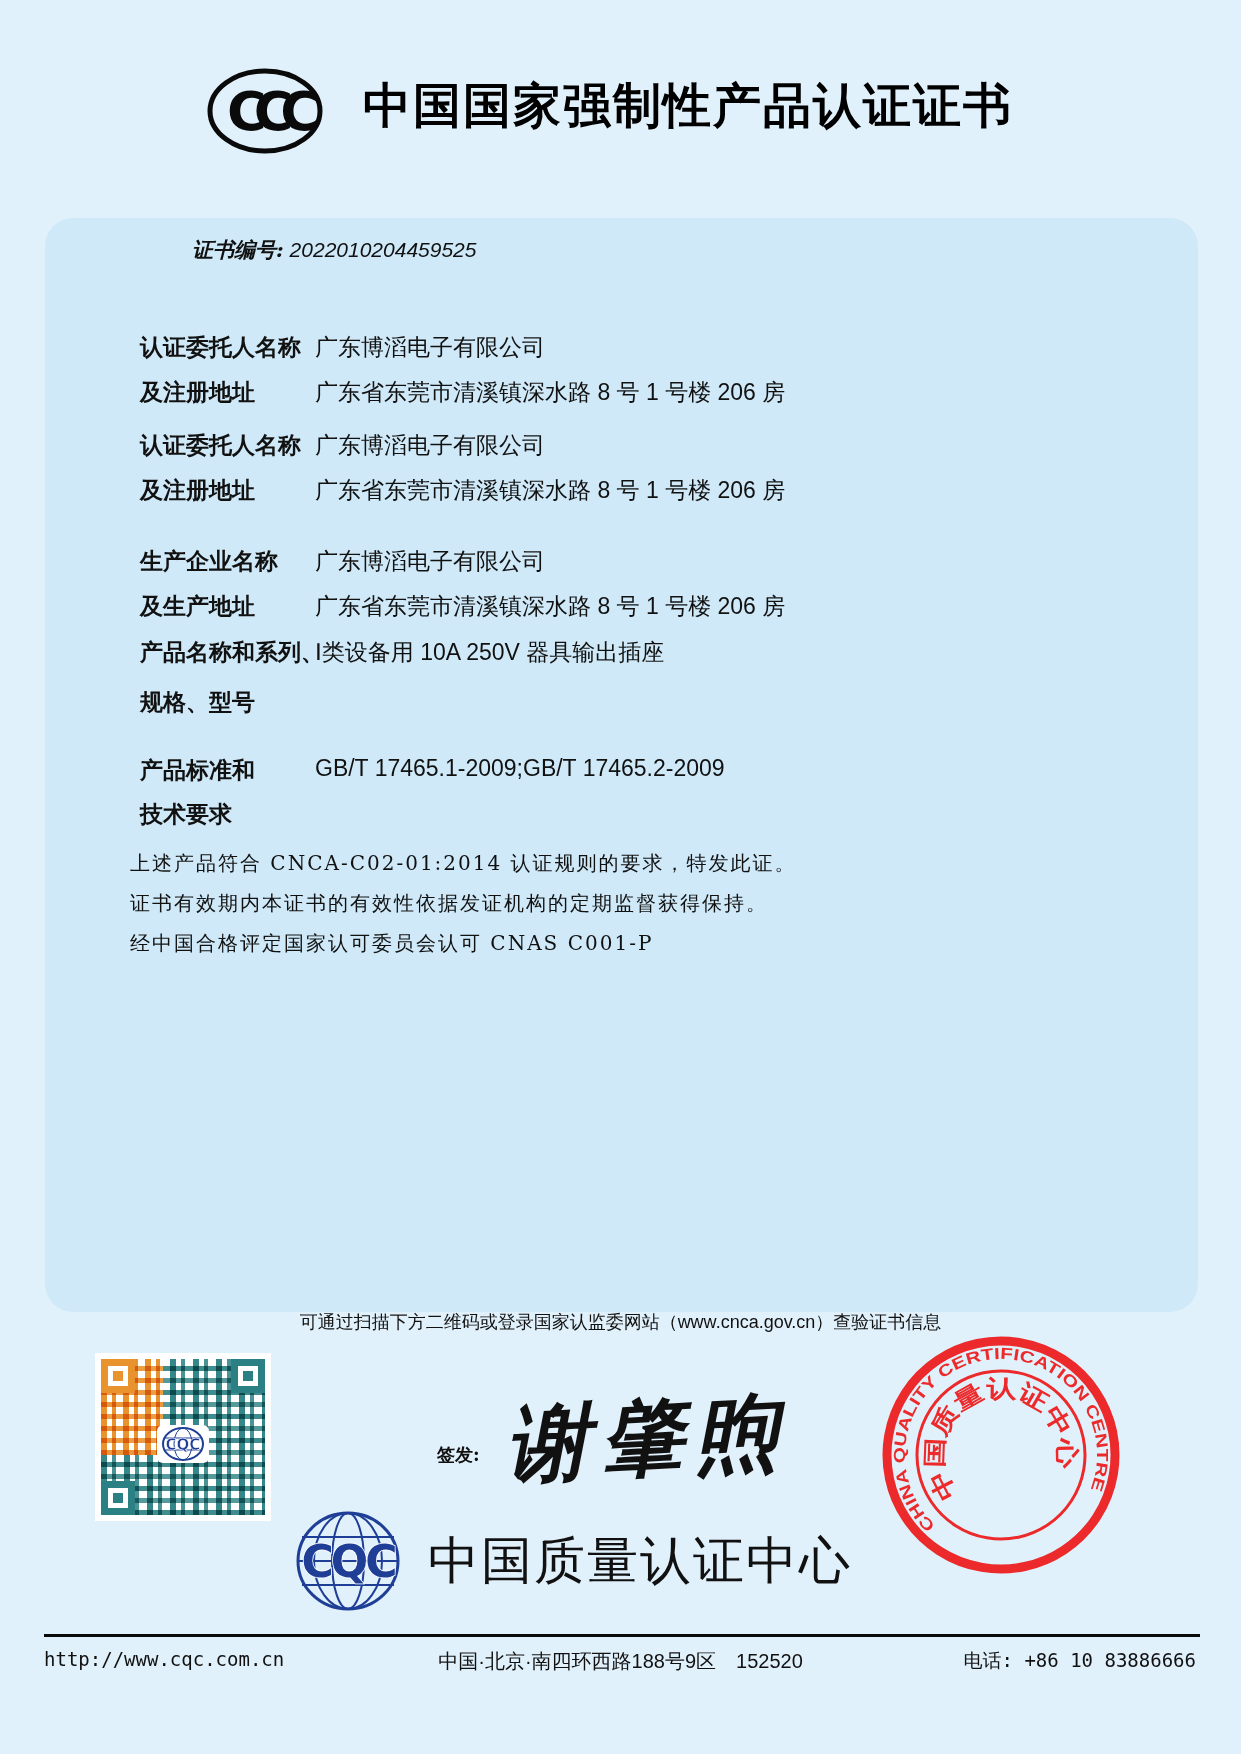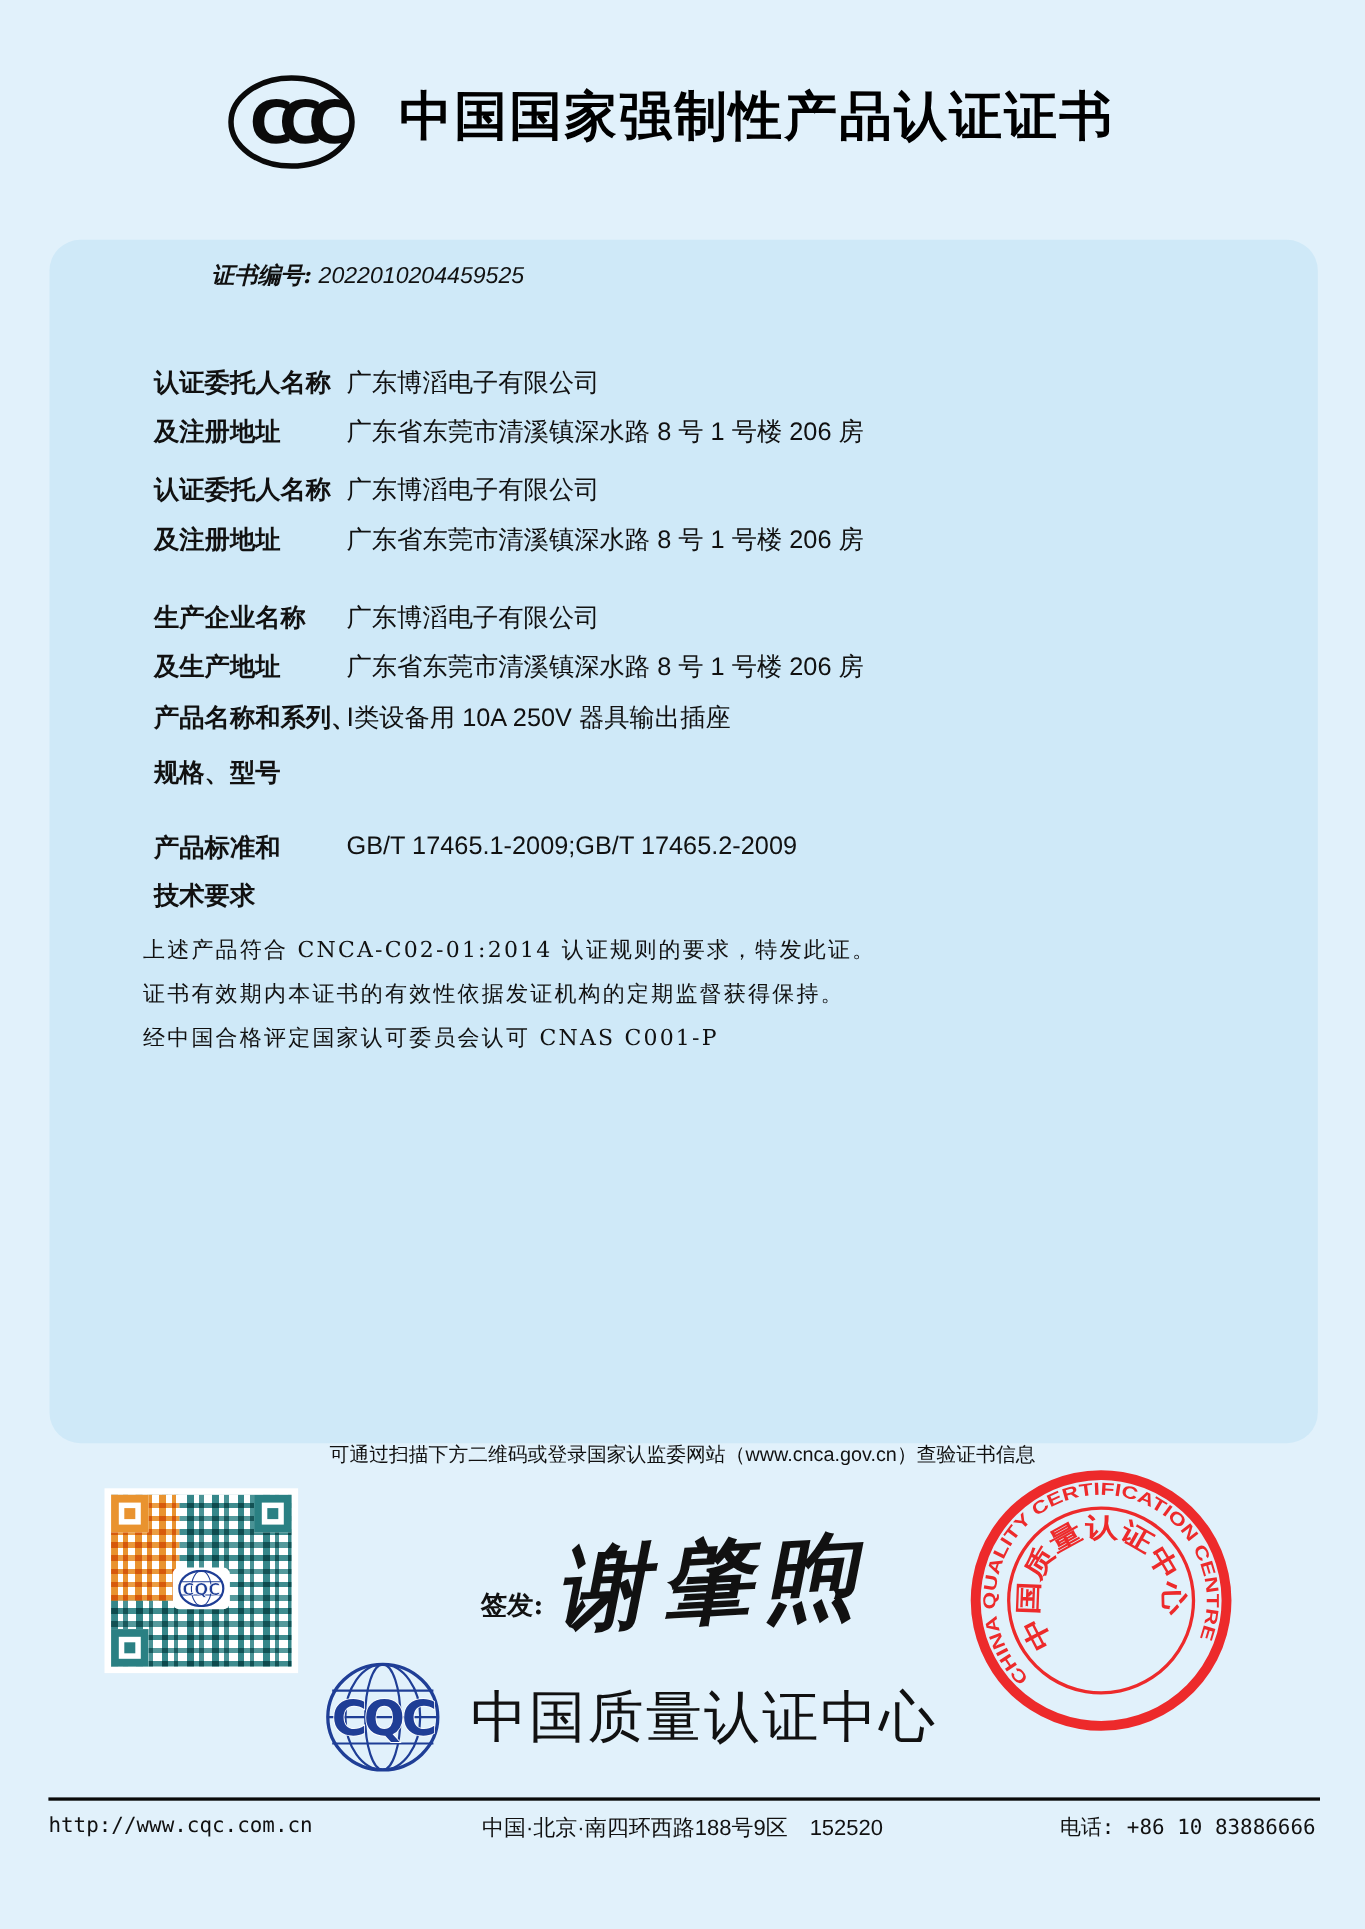--- a/index.html
+++ b/index.html
@@ -46,21 +46,21 @@
        repeating-linear-gradient(0deg, rgba(233,147,47,.95) 0 5px, rgba(255,255,255,.9) 5px 12px, rgba(233,147,47,.9) 12px 17px, rgba(255,255,255,.9) 17px 24px);
      background-blend-mode:multiply;}
   .finder{position:absolute; width:34px; height:34px; border:7px solid #2a8083; background:#fff; box-sizing:border-box;}
   .finder::after{content:""; position:absolute; left:5px; top:5px; width:10px; height:10px; background:#2a8083;}
   .finder.tl{left:6px; top:6px; border-color:#e9932f;} .finder.tl::after{background:#e9932f;}
   .finder.tr{right:6px; top:6px;}
   .finder.bl{left:6px; bottom:6px;}
   .qr-center{position:absolute; left:50%; top:72px; transform:translateX(-50%); width:52px; height:38px; background:#fff; border-radius:6px; display:flex; align-items:center; justify-content:center;}
 
   
-  .sign-label{position:absolute; left:437px; top:1443px; font-size:24px; font-family:"DejaVu Serif", serif; font-weight:bold;}
+  .sign-label{position:absolute; left:437px; top:1443px; font-size:18px; font-family:"DejaVu Serif", serif; font-weight:bold;}
   .sign-name{position:absolute; left:505px; top:1382px; font-size:84px; font-family:"DejaVu Serif", serif; font-style:italic; font-weight:bold; letter-spacing:10px; transform:rotate(-3deg); white-space:nowrap;}
 
   
   .cqc-globe{position:absolute; left:296px; top:1511px;}
   .cqc-name{position:absolute; left:428px; top:1527px; font-size:51px; letter-spacing:2px; font-weight:500; white-space:nowrap;}
 
   
   .stamp{position:absolute; left:871px; top:1325px; width:260px; height:260px; transform:rotate(-12deg); opacity:.93;}
 
   

